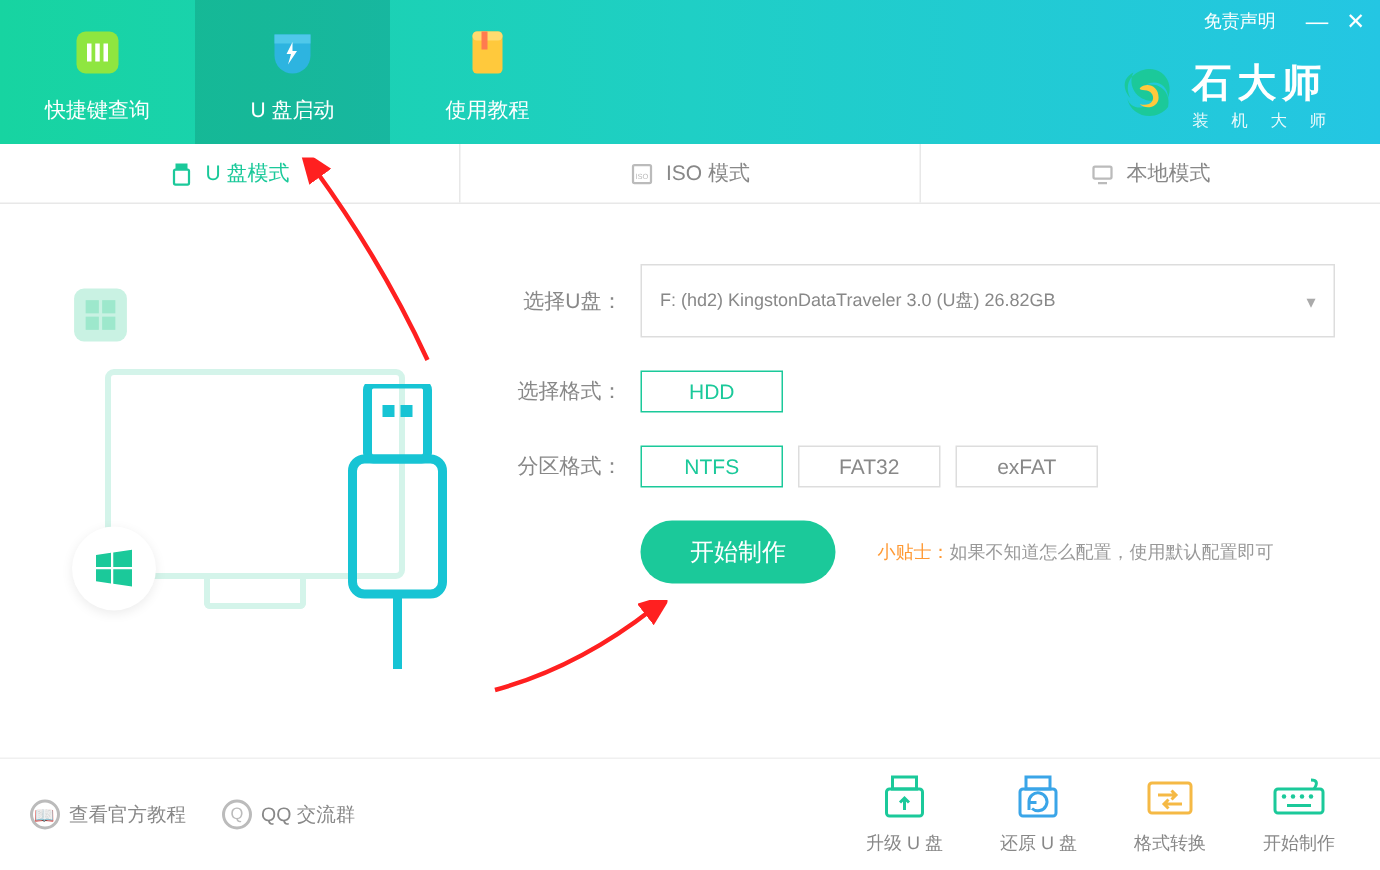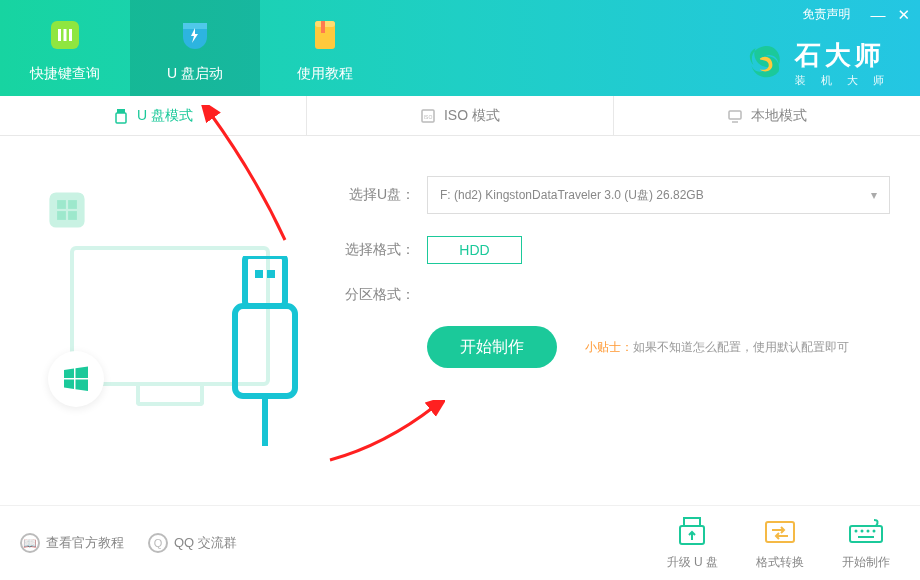--- a/index.html
+++ b/index.html
@@ -26,21 +26,21 @@
 .main{display:flex;padding:40px 30px 0 30px;position:relative}
 .illustration{width:280px;height:260px;position:relative}
 .monitor{position:absolute;left:40px;top:70px;width:200px;height:140px;border:4px solid #d4f4ea;border-radius:6px;background:#fff}
 .monitor::after{content:"";position:absolute;left:50%;bottom:-24px;transform:translateX(-50%);width:60px;height:20px;border:4px solid #d4f4ea;border-top:none;border-radius:0 0 4px 4px}
 .win-badge{position:absolute;left:18px;top:175px;width:56px;height:56px;background:#fff;border-radius:50%;box-shadow:0 2px 8px rgba(0,0,0,0.08);display:flex;align-items:center;justify-content:center}
 .floppy{position:absolute;left:15px;top:12px;width:44px;height:44px}
 .usb-illust{position:absolute;left:195px;top:80px;width:80px;height:190px}
 .form-area{flex:1;padding-left:30px}
 .form-row{display:flex;align-items:center;margin-bottom:22px}
 .form-label{width:75px;font-size:14px;color:#888;text-align:right;margin-right:12px}
-.select-box{flex:1;max-width:490px;height:38px;border:1px solid #ddd;display:flex;align-items:center;padding:11px 12px;font-size:12px;color:#888;position:relative;cursor:pointer}
+.select-box{flex:1;max-width:490px;height:49px;border:1px solid #ddd;display:flex;align-items:center;padding:11px 12px;font-size:12px;color:#888;position:relative;cursor:pointer}
 .select-arrow{position:absolute;right:12px;color:#aaa}
 .btn-group{display:flex;gap:10px}
 .opt-btn{min-width:95px;height:28px;border:1px solid #ddd;background:#fff;display:flex;align-items:center;justify-content:center;font-size:14px;color:#888;cursor:pointer}
 .opt-btn.selected{border-color:#1bc99a;color:#1bc99a}
 .action-row{display:flex;align-items:center;margin-top:10px;margin-left:87px;gap:28px}
 .primary-btn{width:130px;height:42px;background:#1bc99a;color:#fff;border:none;border-radius:21px;font-size:16px;cursor:pointer}
 .tip-text{font-size:12px;color:#999}
 .tip-label{color:#ff9933}
 .bottom-bar{position:absolute;bottom:0;left:0;right:0;height:75px;display:flex;align-items:center;padding:0 20px;border-top:1px solid #f0f0f0}
 .help-links{display:flex;gap:24px}
@@ -163,20 +163,25 @@
       </div>
     </div>
     <div class="form-row">
       <div class="form-label">选择格式：</div>
       <div class="btn-group">
         <button class="opt-btn selected">HDD</button>
       </div>
     </div>
     <div class="form-row">
       <div class="form-label">分区格式：</div>
+      <div class="btn-group">
+        <button class="opt-btn selected">NTFS</button>
+        <button class="opt-btn">FAT32</button>
+        <button class="opt-btn">exFAT</button>
+      </div>
     </div>
     <div class="action-row">
       <button class="primary-btn">开始制作</button>
       <div class="tip-text">
         <span class="tip-label">小贴士：</span><span>如果不知道怎么配置，使用默认配置即可</span>
       </div>
     </div>
   </div>
 </div>
 
@@ -215,20 +220,30 @@
             <rect x="12" y="2" width="16" height="8" fill="none" stroke="#1bc99a" stroke-width="2"></rect>
             <rect x="8" y="10" width="24" height="18" rx="2" fill="none" stroke="#1bc99a" stroke-width="2"></rect>
             <path d="M20 24 v-8 m-3 3 l3-3 l3 3" fill="none" stroke="#1bc99a" stroke-width="2"></path>
           </svg>
         </div>
       <span class="tool-label">升级 U 盘</span>
     </div>
     <div class="tool-item">
       <div class="tool-icon">
           <svg width="40" height="32" viewBox="0 0 40 32">
+            <rect x="12" y="2" width="16" height="8" fill="none" stroke="#3aa5e8" stroke-width="2"></rect>
+            <rect x="8" y="10" width="24" height="18" rx="2" fill="none" stroke="#3aa5e8" stroke-width="2"></rect>
+            <path d="M14 19 a6 6 0 1 1 2 4 m-2 1 v-5 h5" fill="none" stroke="#3aa5e8" stroke-width="2"></path>
+          </svg>
+        </div>
+      <span class="tool-label">还原 U 盘</span>
+    </div>
+    <div class="tool-item">
+      <div class="tool-icon">
+          <svg width="40" height="32" viewBox="0 0 40 32">
             <rect x="6" y="6" width="28" height="20" rx="2" fill="none" stroke="#f5b945" stroke-width="2"></rect>
             <path d="M12 14 h12 m-3-3 l3 3 l-3 3 M28 20 h-12 m3-3 l-3 3 l3 3" fill="none" stroke="#f5b945" stroke-width="2"></path>
           </svg>
         </div>
       <span class="tool-label">格式转换</span>
     </div>
     <div class="tool-item">
       <div class="tool-icon">
           <svg width="40" height="32" viewBox="0 0 40 32">
             <rect x="4" y="10" width="32" height="16" rx="2" fill="none" stroke="#1bc99a" stroke-width="2"></rect>

